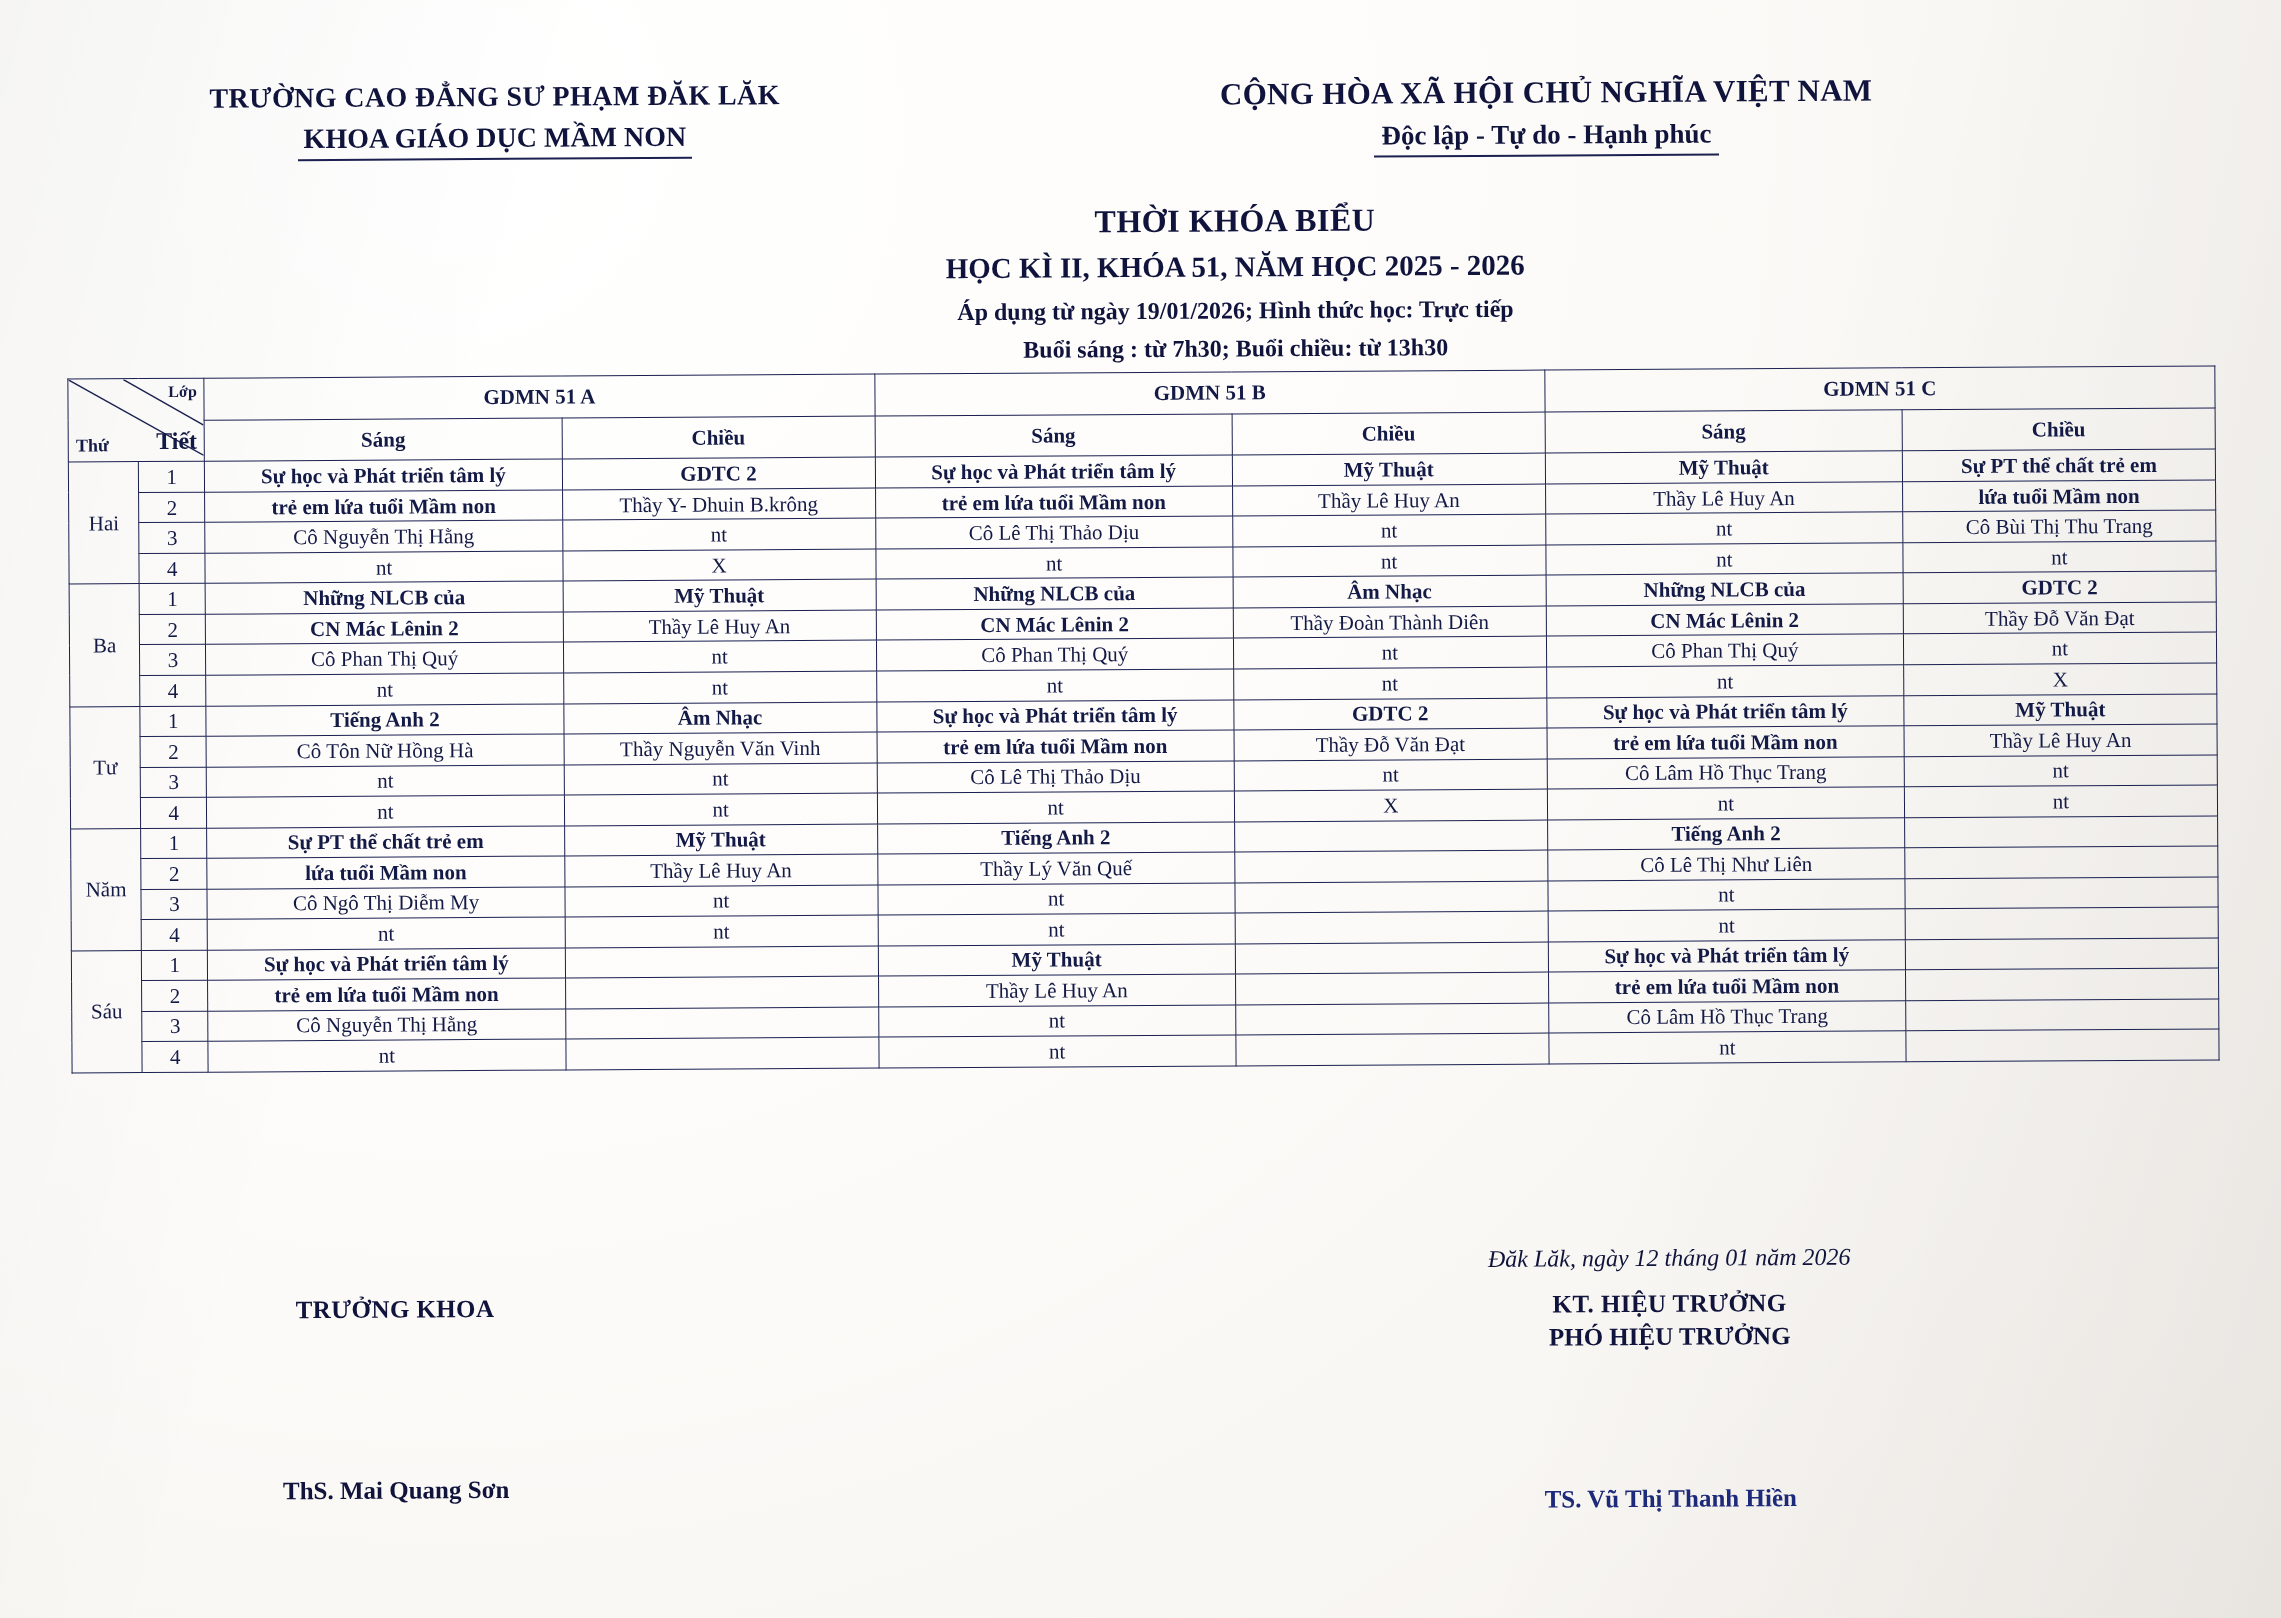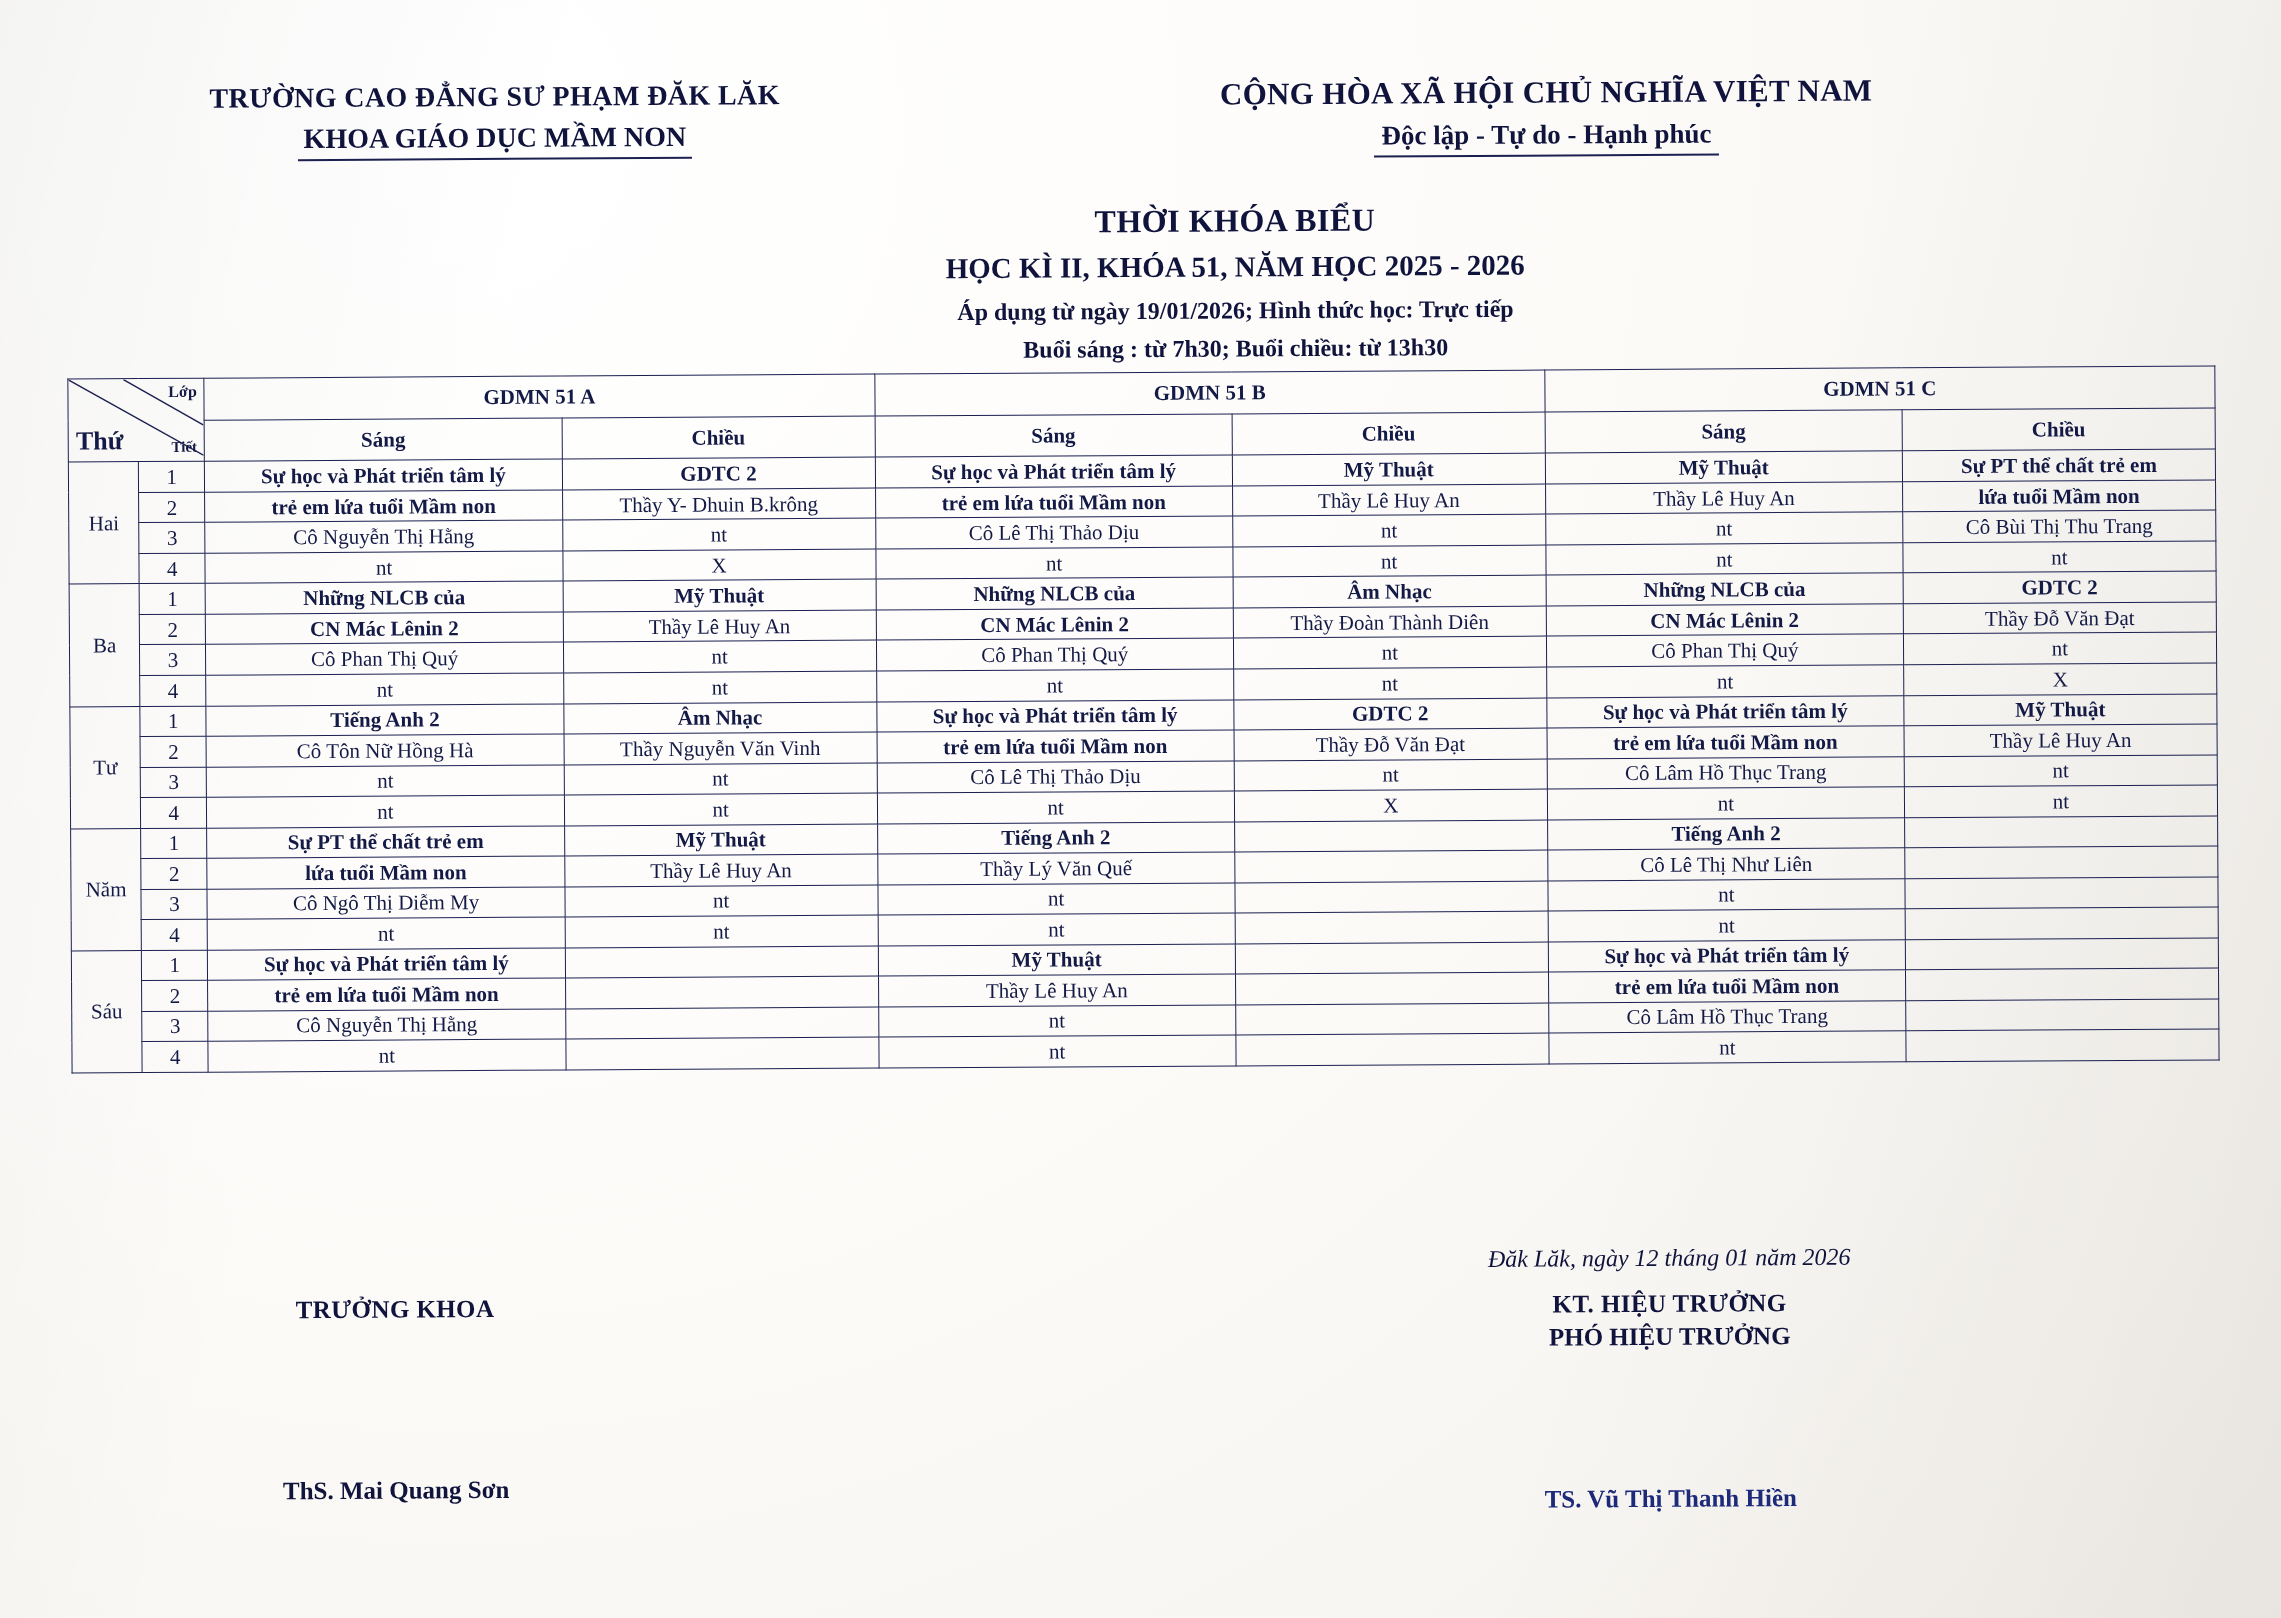--- a/index.html
+++ b/index.html
@@ -169,36 +169,36 @@
   .corner-cell .diag {
     position: absolute;
     inset: 0;
     overflow: hidden;
   }
   .corner-cell .diag svg { display: block; }
   .corner-thu {
     position: absolute;
     left: 7.1px;
     bottom: 5.3px;
-    font-size: 26px;
+    font-size: 18px;
     font-weight: bold;
     margin-top: 8px;
   }
   .corner-lop {
     position: absolute;
     right: 7.1px;
     top: 3.6px;
     font-size: 16px;
     font-weight: bold;
   }
   .corner-tiet {
     position: absolute;
     right: 7.1px;
     bottom: 5.3px;
-    font-size: 15px;
+    font-size: 24px;
     font-weight: bold;
   }
   .b { font-weight: bold; }
 
   
   .footer {
     position: absolute;
     top: 1248px;
     left: 0;
     width: 100%;

